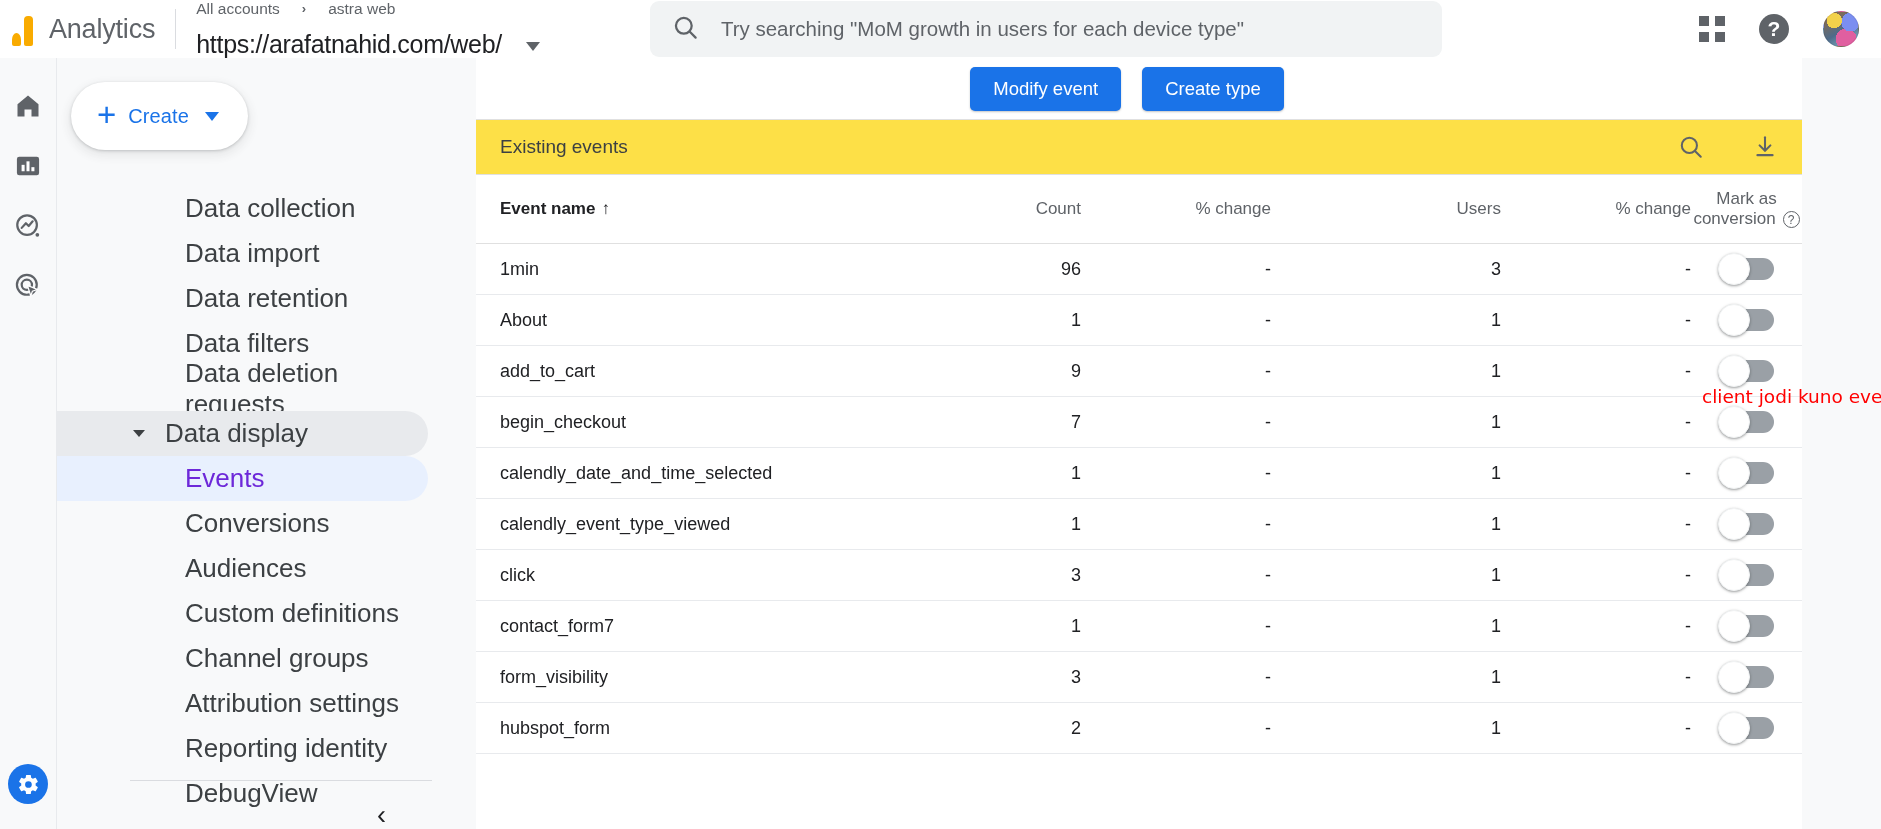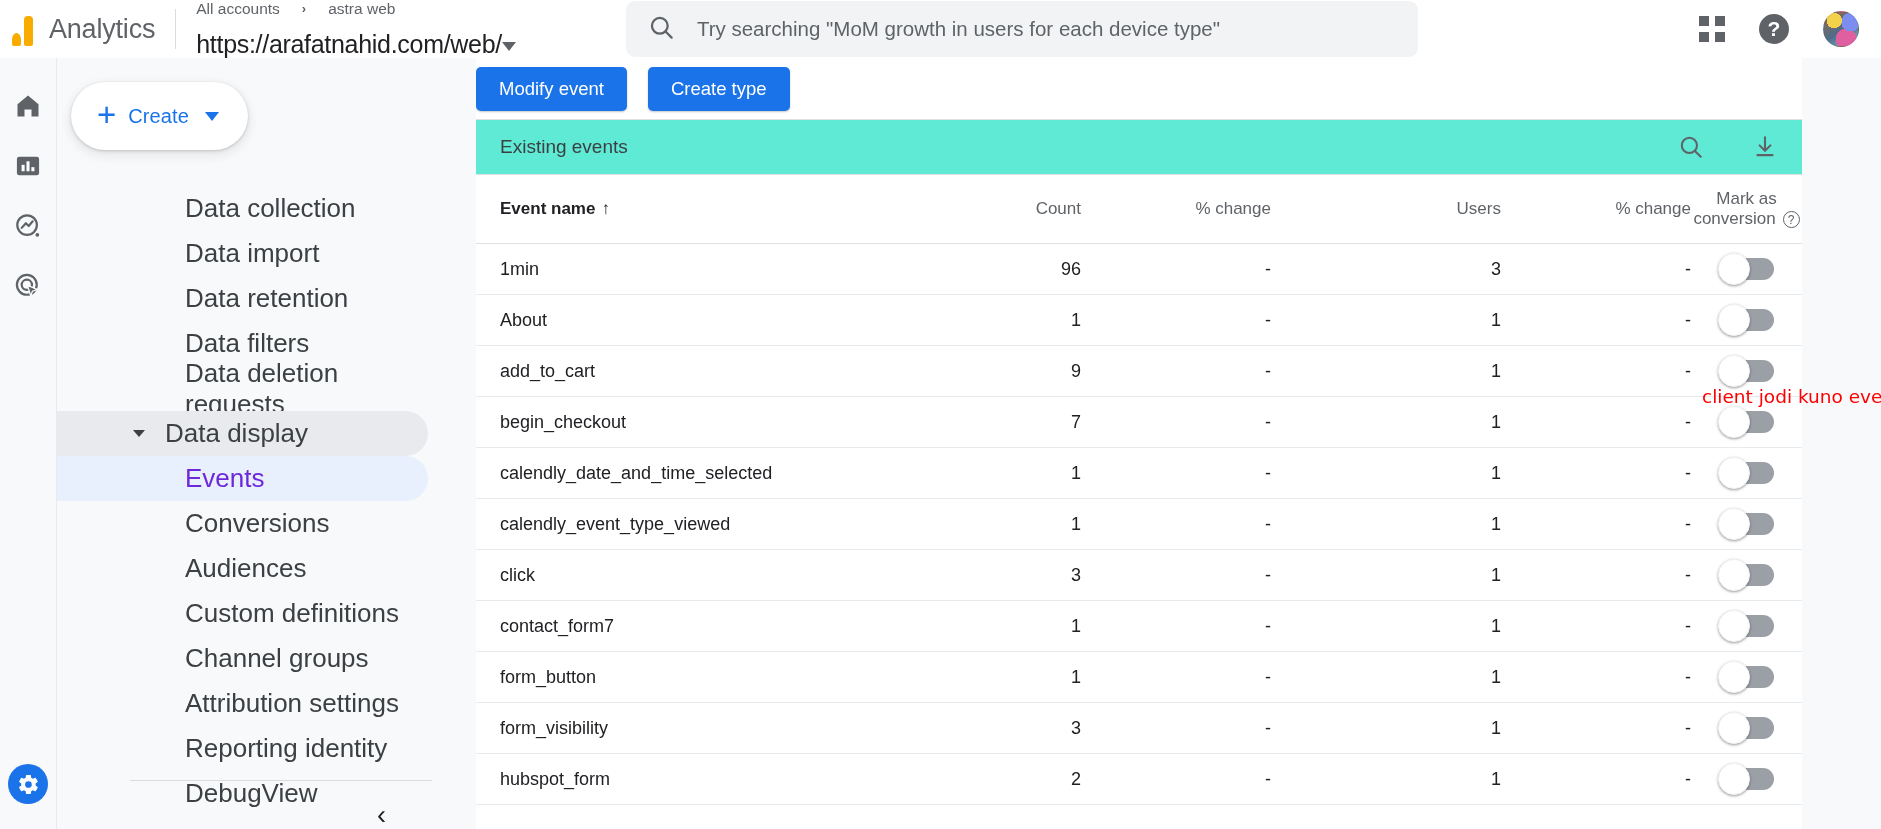--- a/index.html
+++ b/index.html
@@ -28,21 +28,21 @@
     font-weight: 400; letter-spacing: -0.2px;
   }
   .topdivider { width: 1px; height: 40px; background: #dadce0; margin: 0 20px; }
   .acct-col { display: flex; flex-direction: column; justify-content: center; }
   .acct-crumb {
     font-size: 15.5px; color: #5F6368;
     display: flex; align-items: center; gap: 22px; margin-bottom: 12px;
   }
   .acct-crumb .chev { font-size: 13px; font-weight: 700; }
   .acct-prop {
-    font-size: 25px; color: #202124; display: flex; align-items: center; gap: 0;
+    font-size: 25px; color: #202124; display: flex; align-items: center; gap: 24px;
     letter-spacing: -0.3px;
   }
   .acct-prop .caret {
     width: 0; height: 0; border-left: 7px solid transparent;
     border-right: 7px solid transparent; border-top: 9px solid #5F6368;
     margin-top: 4px;
   }
   .searchwrap {
     margin-left: 110px;
     width: 792px; height: 56px;
@@ -148,38 +148,38 @@
   .main {
     position: absolute; top: 58px; left: 476px;
     width: 1405px; height: 771px;
     background: #F8F9FA;
     overflow: hidden;
   }
   .action-strip {
     position: absolute; top: 0; left: 0;
     width: 1326px; height: 61px;
     background: #ffffff;
-    display: flex; align-items: center; justify-content: flex-start;
+    display: flex; align-items: center; justify-content: center;
     gap: 21px; padding-right: 24px;
   }
   .btn-blue {
     background: #1A73E8; color: #ffffff; border: none;
     border-radius: 5px; height: 44px; padding: 0 23px;
     font-size: 18.5px; cursor: pointer;
     font-family: "Liberation Sans", sans-serif;
     box-shadow: 0 1px 2px rgba(60,64,67,.3);
   }
   .card {
     position: absolute; top: 61px; left: 0;
     width: 1326px; height: 710px;
     background: #ffffff;
     border-top: 1px solid #E0E0E0;
   }
   .card-head {
-    height: 55px; background: #5eead4;
+    height: 55px; background: #fde047;
     border-bottom: 1px solid #E0E0E0;
     display: flex; align-items: center; padding: 0 24px;
   }
   .card-title { font-size: 19px; color: #3C4043; }
   .card-head-actions { margin-left: auto; display: flex; align-items: center; gap: 48px; }
   .head-icon { cursor: pointer; display: flex; }
 
   table.events { width: 100%; border-collapse: collapse; table-layout: fixed; }
   table.events th {
     font-size: 17px; font-weight: 700; color: #202124;
@@ -489,28 +489,20 @@
           </tr>
           <tr>
             <td class="c-name">contact_form7</td>
             <td>1</td>
             <td>-</td>
             <td>1</td>
             <td>-</td>
             <td class="c-mark"><span class="toggle"><span class="knob"></span></span></td>
           </tr>
           <tr>
-            <td class="c-name">form_button</td>
-            <td>1</td>
-            <td>-</td>
-            <td>1</td>
-            <td>-</td>
-            <td class="c-mark"><span class="toggle"><span class="knob"></span></span></td>
-          </tr>
-          <tr>
             <td class="c-name">form_visibility</td>
             <td>3</td>
             <td>-</td>
             <td>1</td>
             <td>-</td>
             <td class="c-mark"><span class="toggle"><span class="knob"></span></span></td>
           </tr>
           <tr>
             <td class="c-name">hubspot_form</td>
             <td>2</td>

